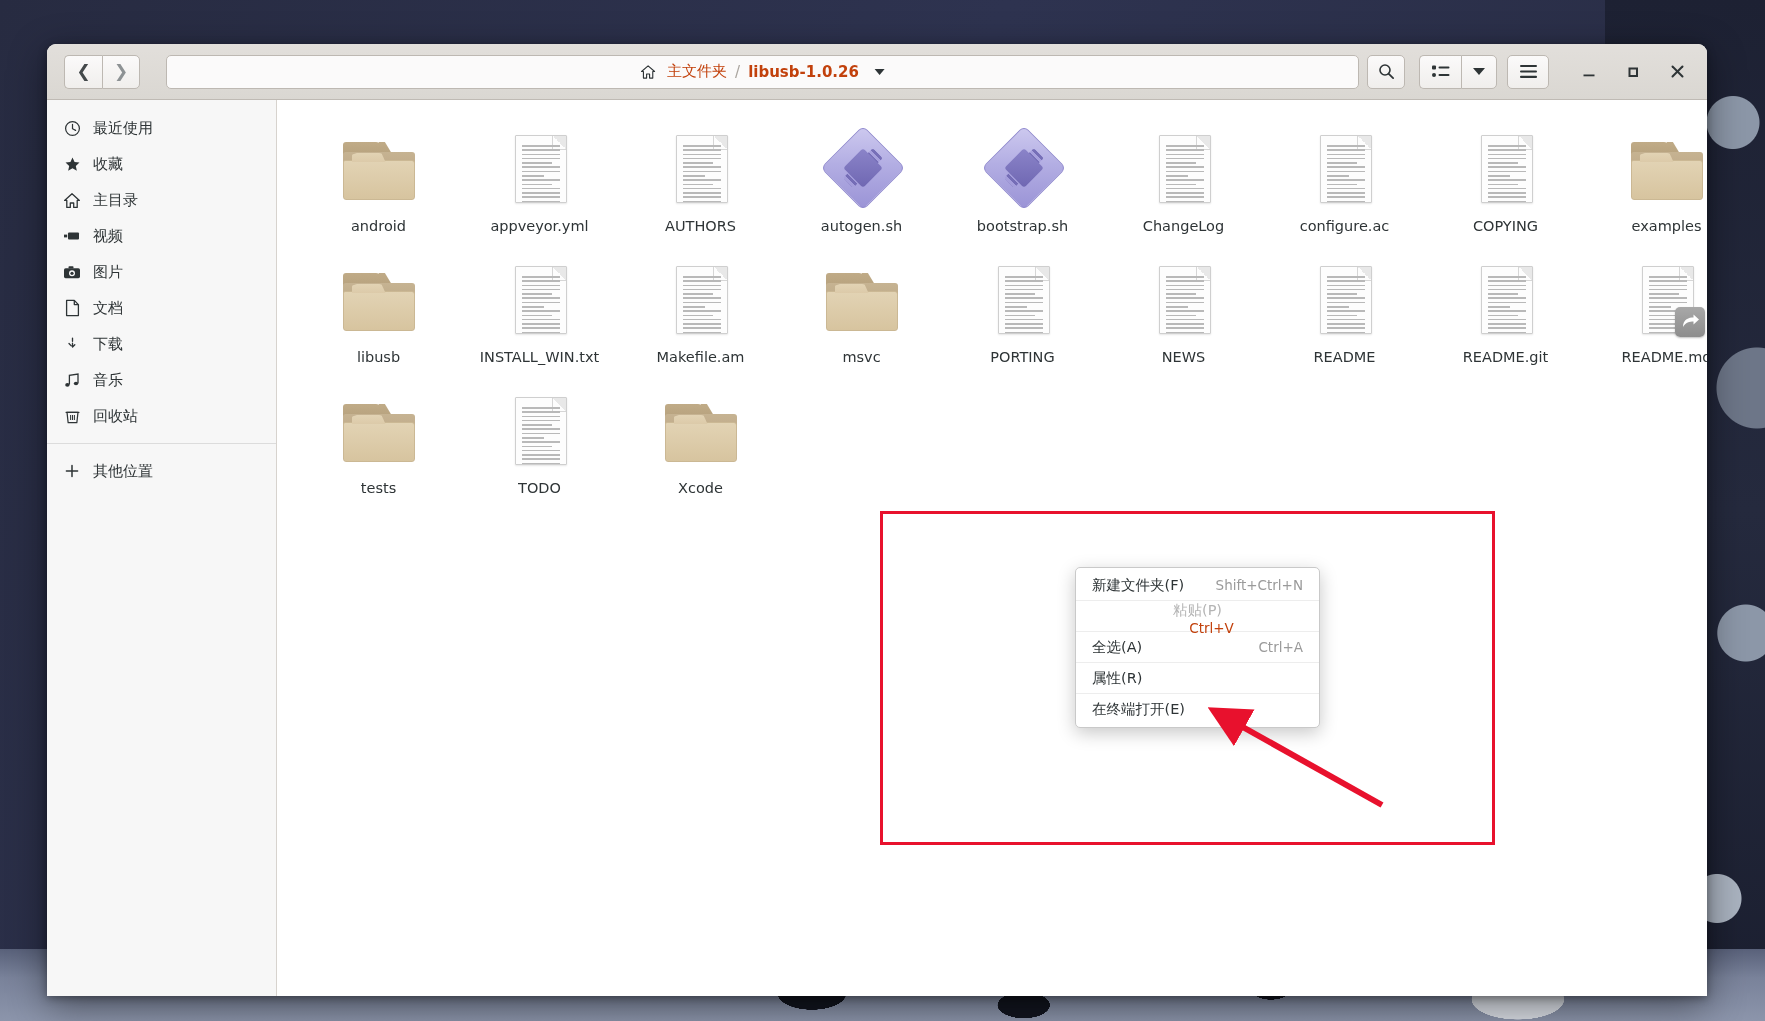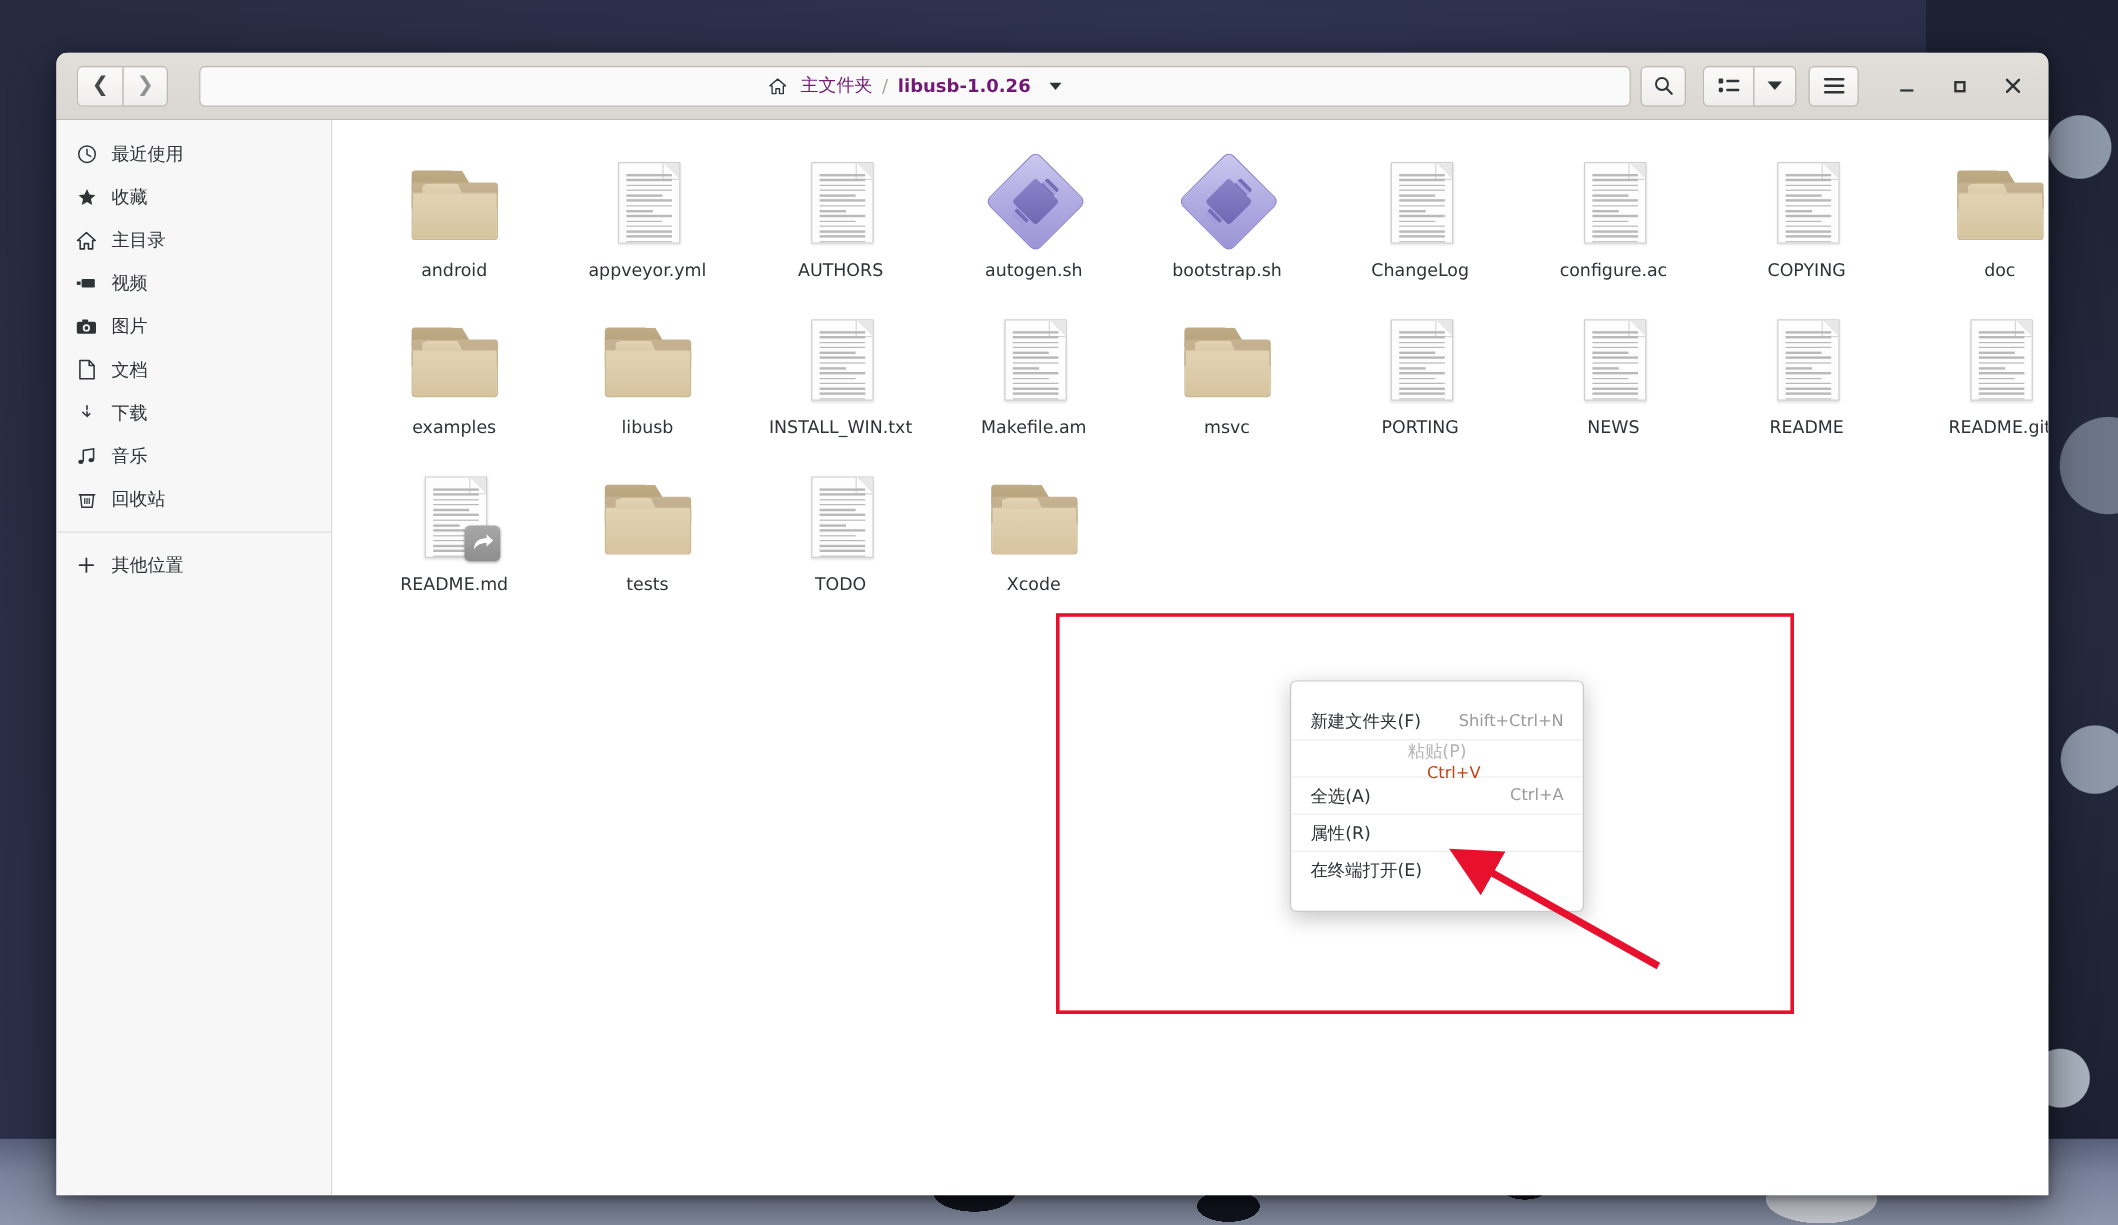--- a/index.html
+++ b/index.html
@@ -97,21 +97,21 @@
     padding: 0 10px;
     position: relative;
   }
   #crumbs {
     position: absolute; left: 50%; transform: translateX(-50%);
     display: flex; align-items: center; gap: 8px;
     white-space: nowrap;
   }
   .crumb {
     display: flex; align-items: center; gap: 12px;
-    font-size: 15px; color: #701a75; cursor: pointer;
+    font-size: 15px; color: #c2410c; cursor: pointer;
   }
   .crumb.current { font-weight: bold; }
   .crumb-sep { color: #a9a49e; font-size: 15px; }
   .home-ico { width: 15px; height: 14px; display: block; }
   .caret-dn {
     width: 0; height: 0;
     border-left: 5px solid transparent;
     border-right: 5px solid transparent;
     border-top: 6px solid #2e3436;
     margin-left: 4px;
@@ -276,21 +276,21 @@
 
   
   #ctxmenu {
     position: absolute;
     left: 1075px; top: 567px;
     width: 245px;
     background: #ffffff;
     border: 1px solid #c9c9c9;
     border-radius: 5px;
     box-shadow: 0 5px 18px rgba(0,0,0,.22);
-    padding: 18px 0;
+    padding: 2px 0;
     overflow: hidden;
   }
   .mi {
     height: 31px;
     display: flex; align-items: center; justify-content: space-between;
     padding: 0 16px;
     font-size: 14.5px;
     color: #2e3436;
     cursor: pointer;
     border-bottom: 1px solid #ededed;
@@ -638,30 +638,20 @@
                   <div class="ln" style="width:100%"></div>
                   <div class="ln" style="width:80%"></div>
                   <div class="ln" style="width:100%"></div>
                   <div class="ln" style="width:100%"></div>
                   <div class="ln" style="width:100%"></div>
                   <div class="ln" style="width:100%"></div>
                 </div>
               </div>
             </div>
             <div class="flabel">COPYING</div>
-          </div>
-          <div class="fitem">
-            <div class="ficon">
-              <div class="folder">
-                <div class="tab"></div>
-                <div class="back"></div>
-                <div class="front"></div>
-              </div>
-            </div>
-            <div class="flabel">doc</div>
           </div>
           <div class="fitem">
             <div class="ficon">
               <div class="folder">
                 <div class="tab"></div>
                 <div class="back"></div>
                 <div class="front"></div>
               </div>
             </div>
             <div class="flabel">examples</div>

